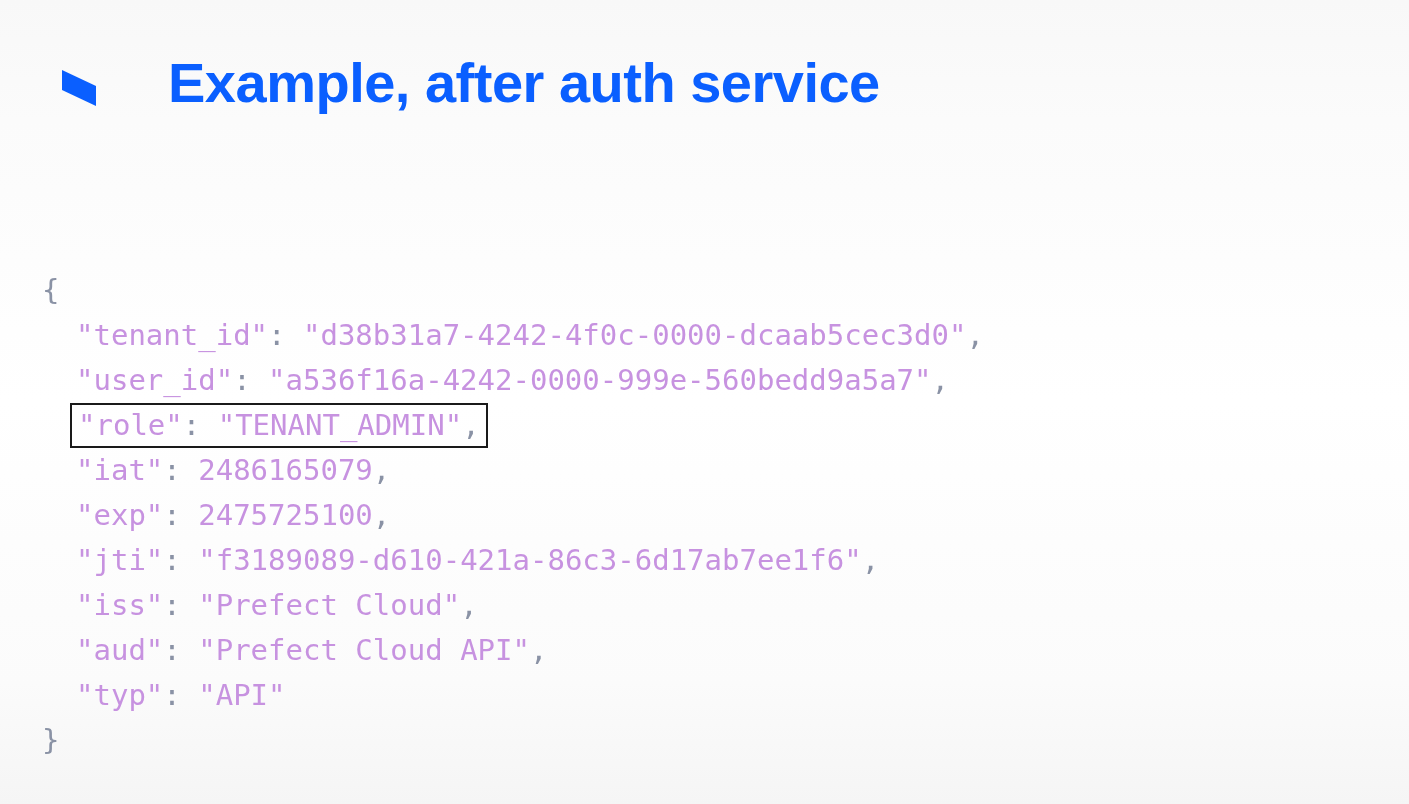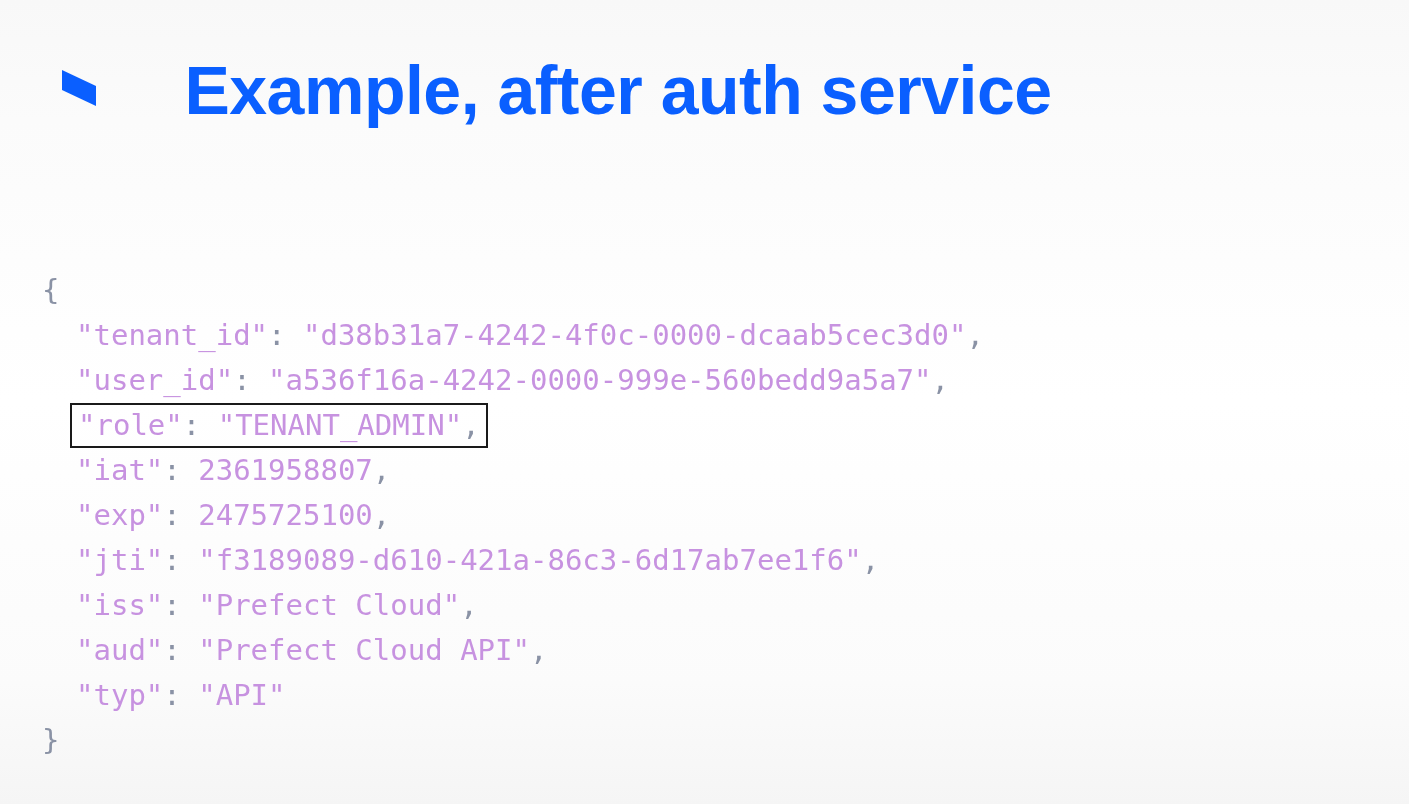--- a/index.html
+++ b/index.html
@@ -19,27 +19,26 @@
       position: absolute;
       top: 70px;
       left: 62px;
       width: 34px;
       height: 48px;
     }
     .title {
       position: absolute;
       top: 50px;
       left: 168px;
-      font-size: 68px;
+      font-size: 56px;
       font-weight: 700;
       color: #0a5fff;
       line-height: 1.18;
       letter-spacing: -0.5px;
       width: 900px;
-      text-align: center;
     }
     .code-block {
       position: absolute;
       top: 268px;
       left: 42px;
       font-family: "SF Mono", "Monaco", "Menlo", "Consolas", monospace;
       font-size: 29px;
       line-height: 45px;
       color: #8a92a5;
     }
@@ -88,21 +87,21 @@
 
 <div class="code-block">
   <div class="code-line"><span class="punct">{</span></div>
 
   <div class="code-line indent"><span class="key">"tenant_id"</span><span class="colon">: </span><span class="string">"d38b31a7-4242-4f0c-0000-dcaab5cec3d0"</span><span class="punct">,</span></div>
 
   <div class="code-line indent"><span class="key">"user_id"</span><span class="colon">: </span><span class="string">"a536f16a-4242-0000-999e-560bedd9a5a7"</span><span class="punct">,</span></div>
 
   <div class="code-line indent"><span class="highlight-box"><span class="key">"role"</span><span class="colon">: </span><span class="string">"TENANT_ADMIN"</span><span class="punct">,</span></span></div>
 
-  <div class="code-line indent"><span class="key">"iat"</span><span class="colon">: </span><span class="number">2361958807</span><span class="punct">,</span></div>
+  <div class="code-line indent"><span class="key">"iat"</span><span class="colon">: </span><span class="number">2486165079</span><span class="punct">,</span></div>
 
   <div class="code-line indent"><span class="key">"exp"</span><span class="colon">: </span><span class="number">2475725100</span><span class="punct">,</span></div>
 
   <div class="code-line indent"><span class="key">"jti"</span><span class="colon">: </span><span class="string">"f3189089-d610-421a-86c3-6d17ab7ee1f6"</span><span class="punct">,</span></div>
 
   <div class="code-line indent"><span class="key">"iss"</span><span class="colon">: </span><span class="string">"Prefect Cloud"</span><span class="punct">,</span></div>
 
   <div class="code-line indent"><span class="key">"aud"</span><span class="colon">: </span><span class="string">"Prefect Cloud API"</span><span class="punct">,</span></div>
 
   <div class="code-line indent"><span class="key">"typ"</span><span class="colon">: </span><span class="string">"API"</span><span class="punct"></span></div>

